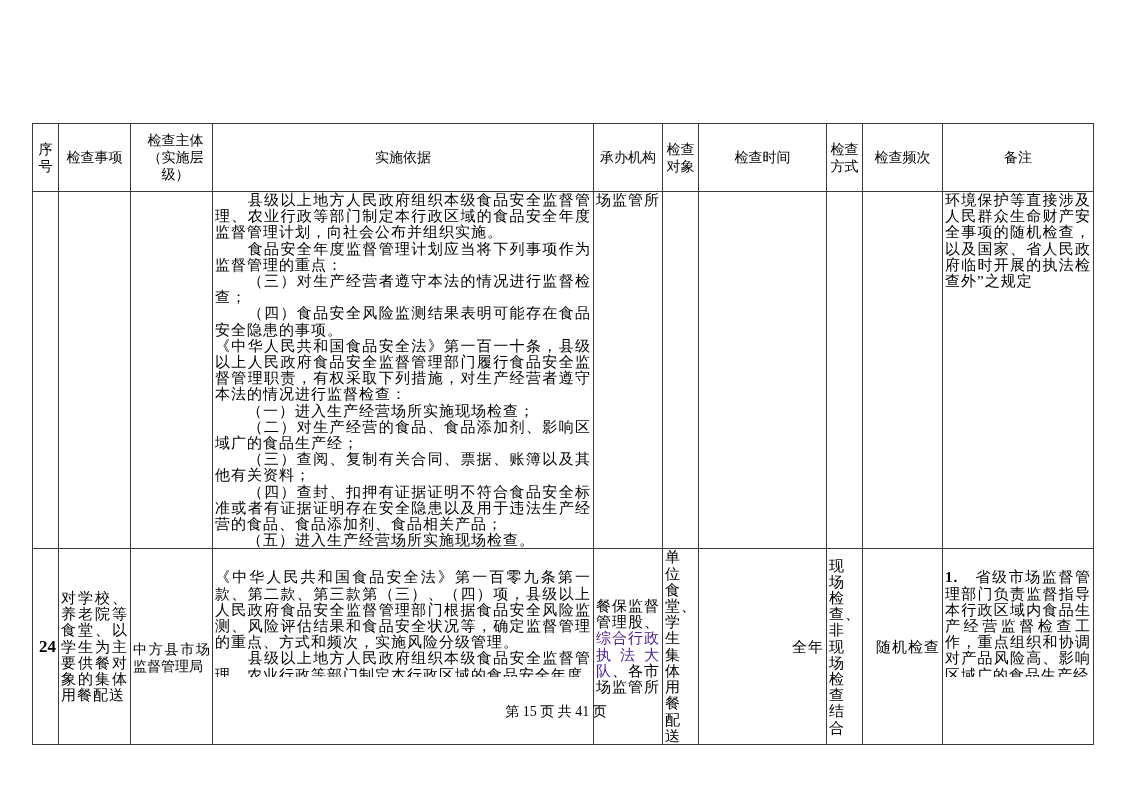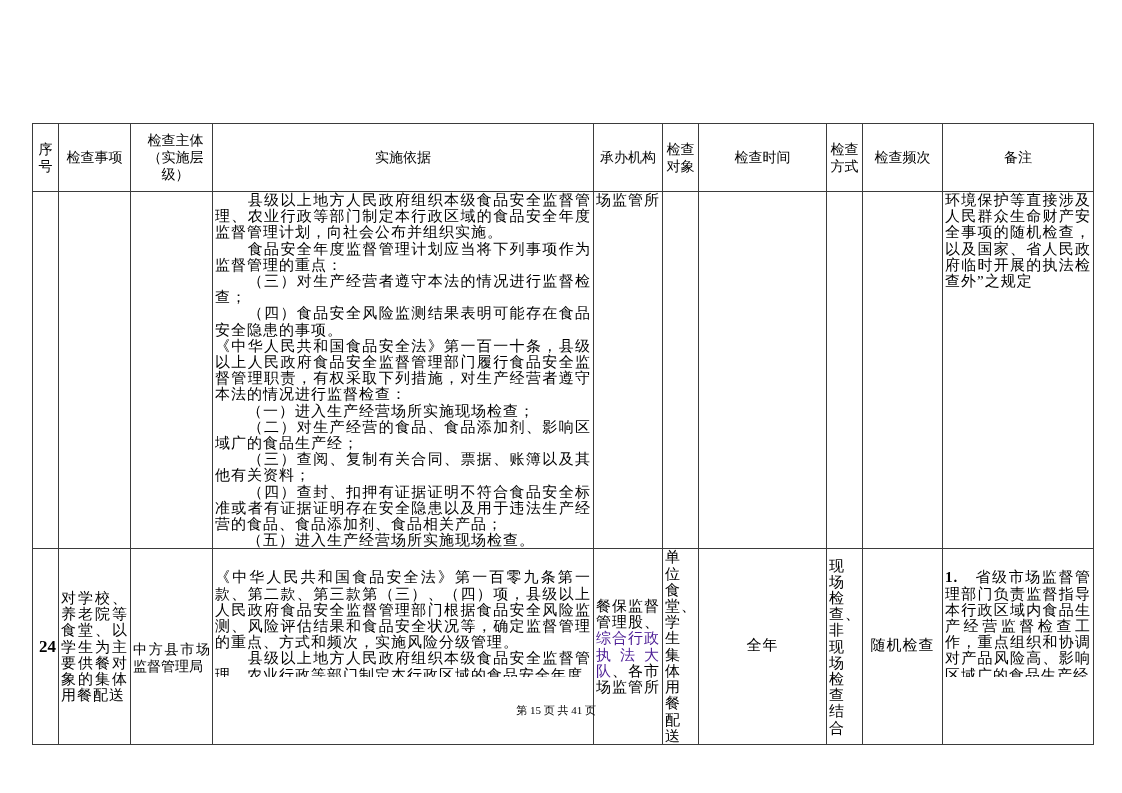--- a/index.html
+++ b/index.html
@@ -31,26 +31,26 @@
   tr.row-24{height:111px;}
   tr.row-24 td{vertical-align:middle;}
   tr.row-24 td.c-basis, tr.row-24 td.c-remark{vertical-align:top;}
   .para{text-align:justify;text-justify:inter-ideograph;}
   .wrap-text{text-align:justify;text-justify:inter-ideograph;}
   .remark-text{text-align:justify;text-justify:inter-ideograph;}
   .clip{max-height:108px;overflow:hidden;margin-top:20px;}
   td.c-seq{text-align:right;}
   .seq-num{font-weight:bold;font-size:17px;letter-spacing:0;}
   .subject-text{font-size:14px;letter-spacing:0;text-align:justify;text-justify:inter-ideograph;margin-top:24px;}
-  td.c-time, td.c-freq{text-align:center;font-family:Liberation Mono, monospace;}
+  td.c-time, td.c-freq{text-align:right;}
   .red{color:#4c1d95;}
   .remark-num{font-weight:bold;}
   .footer{
     position:absolute;left:0;right:10px;top:703px;
-    text-align:center;font-size:11px;letter-spacing:0;
+    text-align:center;font-size:14px;letter-spacing:0;
   }
 </style>
 </head>
 <body>
 
 <div class="page">
 
   <table class="grid">
     <colgroup>
       <col style="width:26px">

